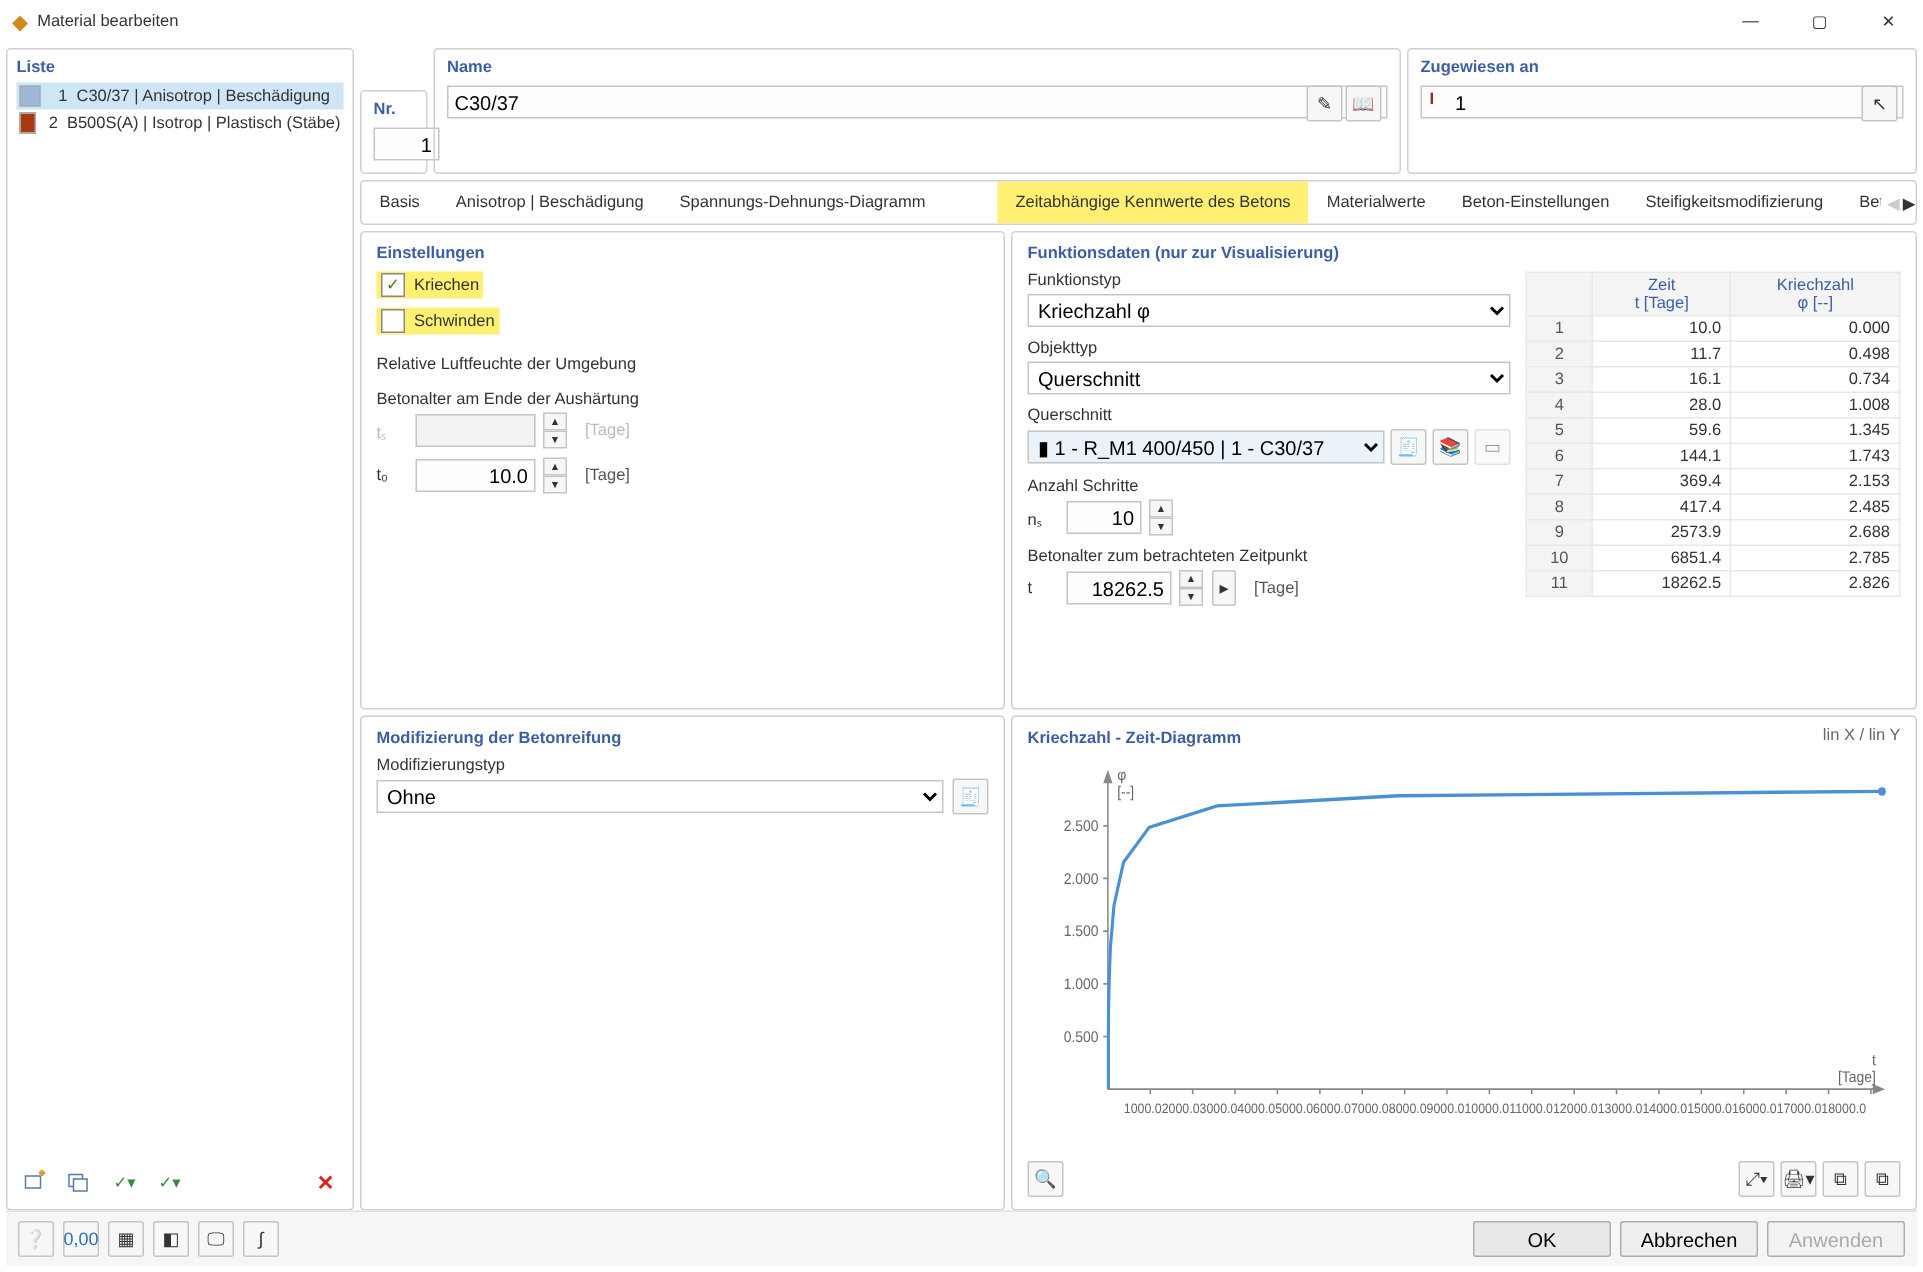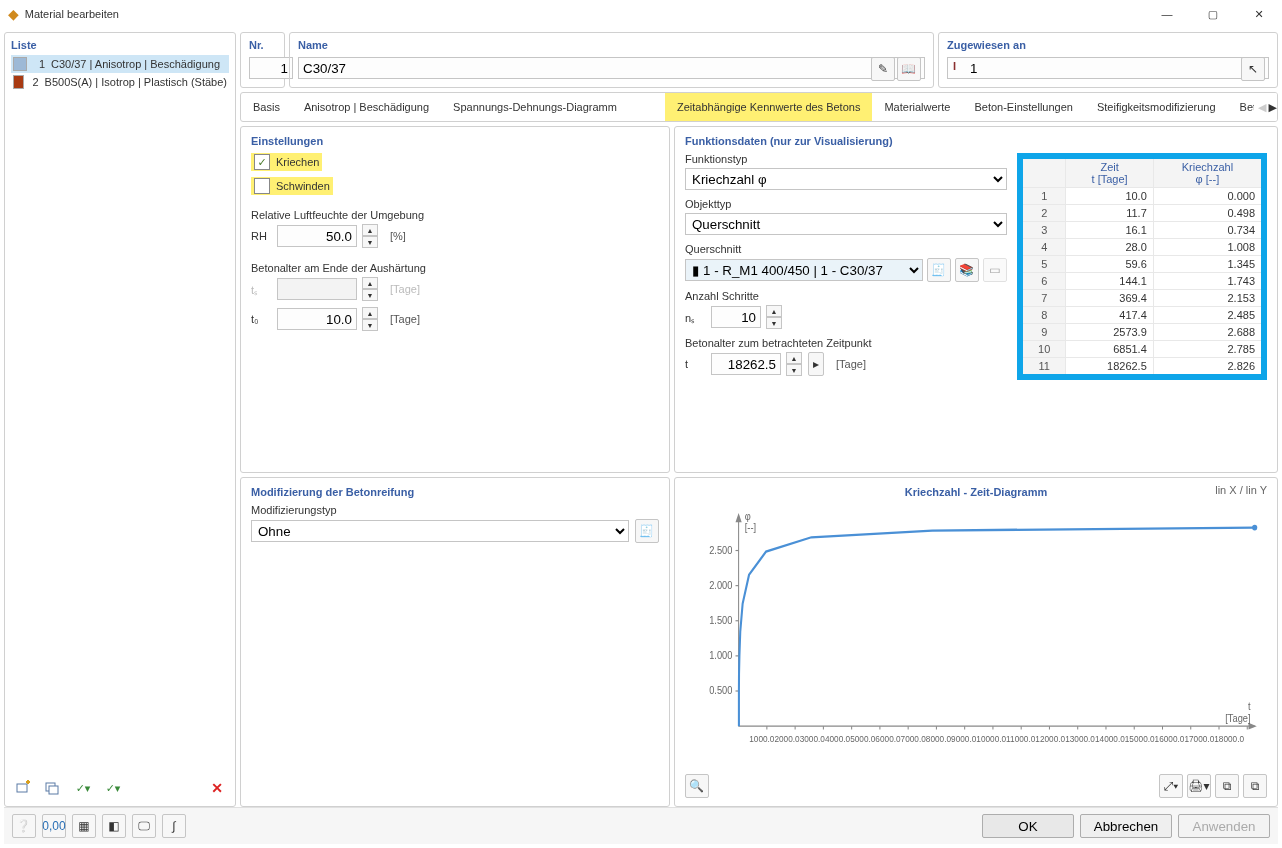--- a/index.html
+++ b/index.html
@@ -30,21 +30,21 @@
 .list-item.selected { background:#cee6f6; }
 .swatch { width:12px; height:12px; border:1px solid #aaa; display:inline-block;}
 .left-toolbar { margin-top:auto; display:flex; align-items:center; gap:6px; }
 .icon-btn { width:22px; height:22px; border:1px solid transparent; display:flex; align-items:center; justify-content:center; border-radius:2px; }
 
 
 .right-panel { flex:1; display:flex; flex-direction:column; gap:4px; overflow:hidden;}
 .top-fields { display:flex; gap:4px; }
 .field-box { border:1px solid #d0d0d0; border-radius:3px; padding:6px 8px 8px; box-sizing:border-box;}
 .field-box .lbl { color:#3a5fa5; font-weight:bold; display:block; margin-bottom:6px;}
-.nr-box { width:45px;}
+.nr-box { width:45px;margin-top:28px;}
 .name-box { flex:1; position:relative;}
 .assigned-box { width:340px; position:relative;}
 .input { height:22px; border:1px solid #c5c5c5; background:#fdfdfd; box-sizing:border-box; padding:0 4px; }
 .nr-input{ width:44px; text-align:right;}
 .name-input{ width:100%; padding-right:60px;}
 .assigned-input{width:100%; padding-left:22px; padding-right:28px;}
 .input-icons-right { position:absolute; right:12px; top:24px; display:flex; gap:2px;}
 .mini-btn { width:22px; height:22px; border:1px solid #c5c5c5; background:#f7f7f7; display:flex; align-items:center; justify-content:center; border-radius:2px; font-size:12px;}
 .ibeam-icon{ position:absolute; left:14px; top:27px; color:#8a2f2f; font-weight:bold;}
 
@@ -65,28 +65,28 @@
 .field-label { display:block; margin-top:8px; margin-bottom:3px;}
 .num-input { width:80px; text-align:right;}
 .spinner { display:inline-flex; flex-direction:column; margin-left:-1px;}
 .spinner div{ width:14px; height:10px; border:1px solid #c5c5c5; background:#f7f7f7; font-size:7px; display:flex; align-items:center; justify-content:center; line-height:1;}
 .unit{ margin-left:6px; color:#555;}
 .disabled-text{ color:#bbb;}
 select.input { padding:0 2px; background:#fff;}
 
 
 .func-right { display:grid; grid-template-columns:1fr 250px; gap:10px; }
-.ftable { border:6px solid #0ea5e9; border-collapse:collapse; font-size:11px; width:100%;}
+.ftable { border:1px solid #0ea5e9; border-collapse:collapse; font-size:11px; width:100%;}
 .ftable th, .ftable td { border:1px solid #e8e8e8; padding:2px 6px; text-align:right; }
 .ftable th { background:#f4f4f4; color:#3a5fa5; font-weight:normal; text-align:center;}
 .ftable td.rownum{ background:#f4f4f4; text-align:center; color:#555;}
 
 
 .chart-panel { grid-column:2; position:relative;}
-.chart-title { color:#3a5fa5; font-weight:bold;text-align:center; }
+.chart-title { color:#3a5fa5; font-weight:bold; }
 .chart-axis-label{ position:absolute; right:10px; top:6px; color:#666;}
 .chart-area{ flex:1; position:relative; margin:6px 2px 4px 2px;}
 svg.chart{ width:100%; height:100%;}
 .chart-toolbar{ display:flex; justify-content:space-between; padding-top:4px;}
 
 .mod-panel{ grid-column:1;}
 
 
 .bottom-bar { height:36px; border-top:1px solid #e0e0e0; display:flex; align-items:center; padding:0 8px; gap:6px; background:#f6f6f6;}
 .bottom-bar .right-btns{ margin-left:auto; display:flex; gap:6px;}
@@ -204,29 +204,20 @@
             </span>
           </div>
           <div class="row">
             <span class="hl">
               <span class="checkbox"></span>
               <span>Schwinden</span>
             </span>
           </div>
 
           <span class="field-label">Relative Luftfeuchte der Umgebung</span>
-          <div class="row">
-            <span style="width:20px;">RH</span>
-            <input class="input num-input" value="50.0" style="">
-            <span class="spinner">
-                  <div>▲</div>
-                  <div>▼</div>
-                </span>
-            <span class="unit">[%]</span>
-          </div>
 
           <span class="field-label">Betonalter am Ende der Aushärtung</span>
           <div class="row">
             <span style="width:20px;" class="disabled-text">tₛ</span>
             <input class="input num-input" disabled="" style="background: rgb(243, 243, 243);" value="">
             <span class="spinner">
                   <div>▲</div>
                   <div>▼</div>
                 </span>
             <span class="unit disabled-text">[Tage]</span>

